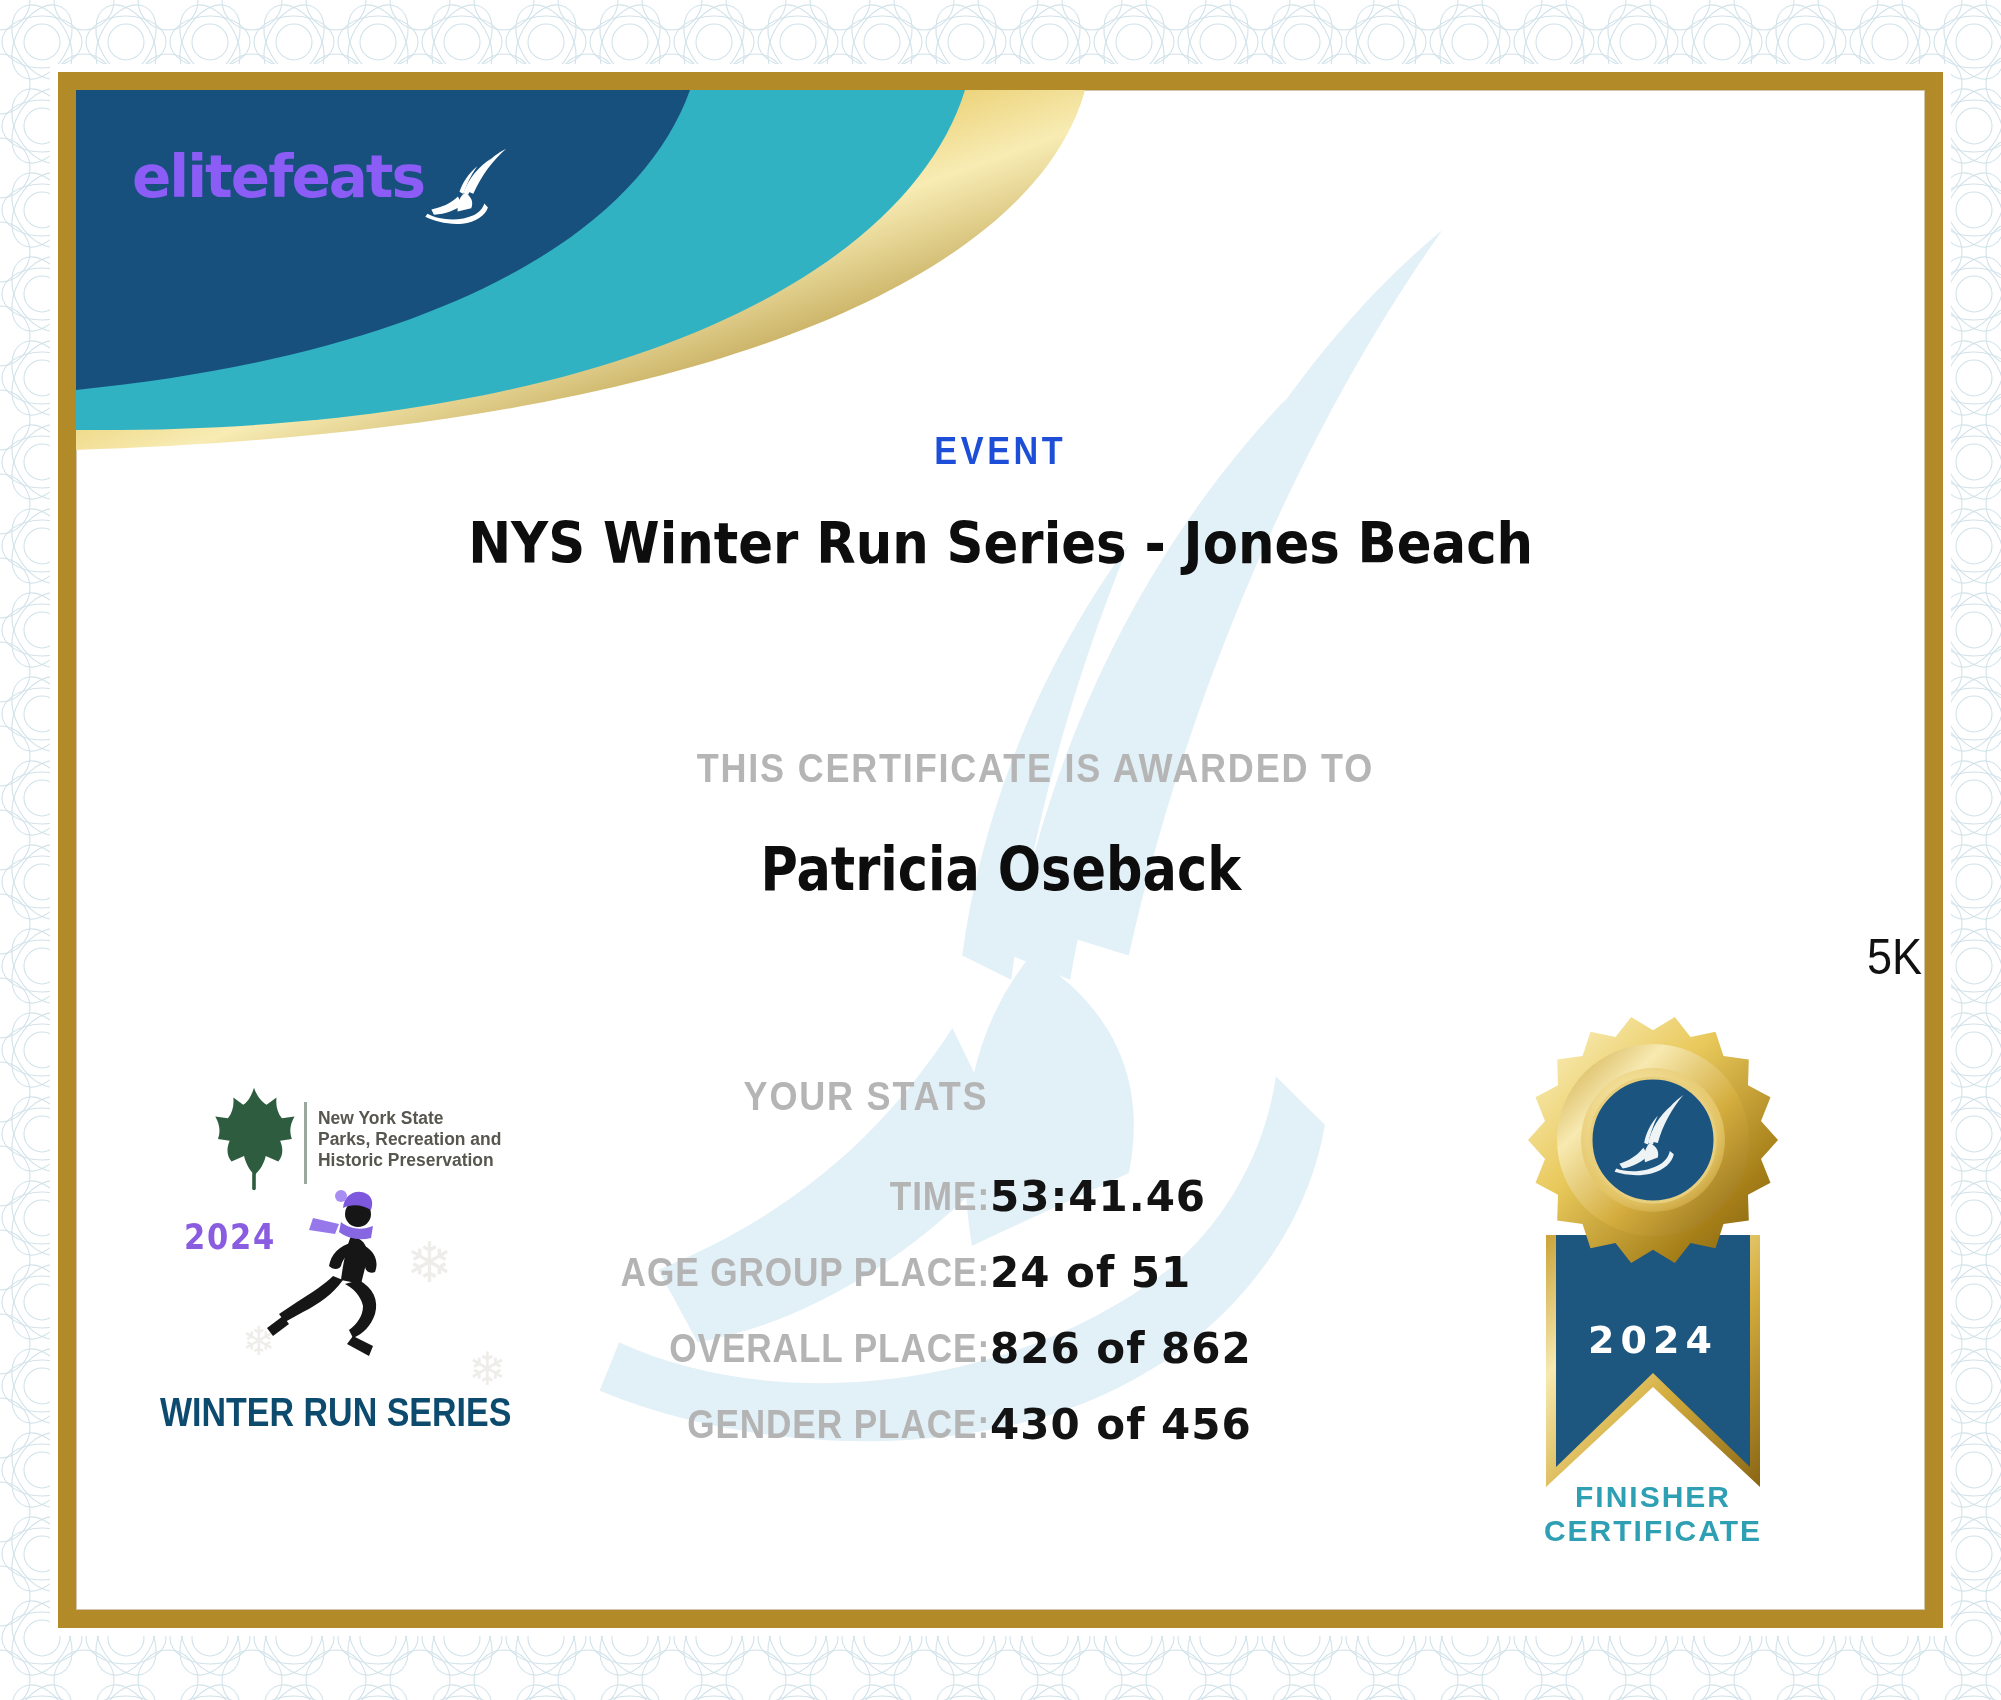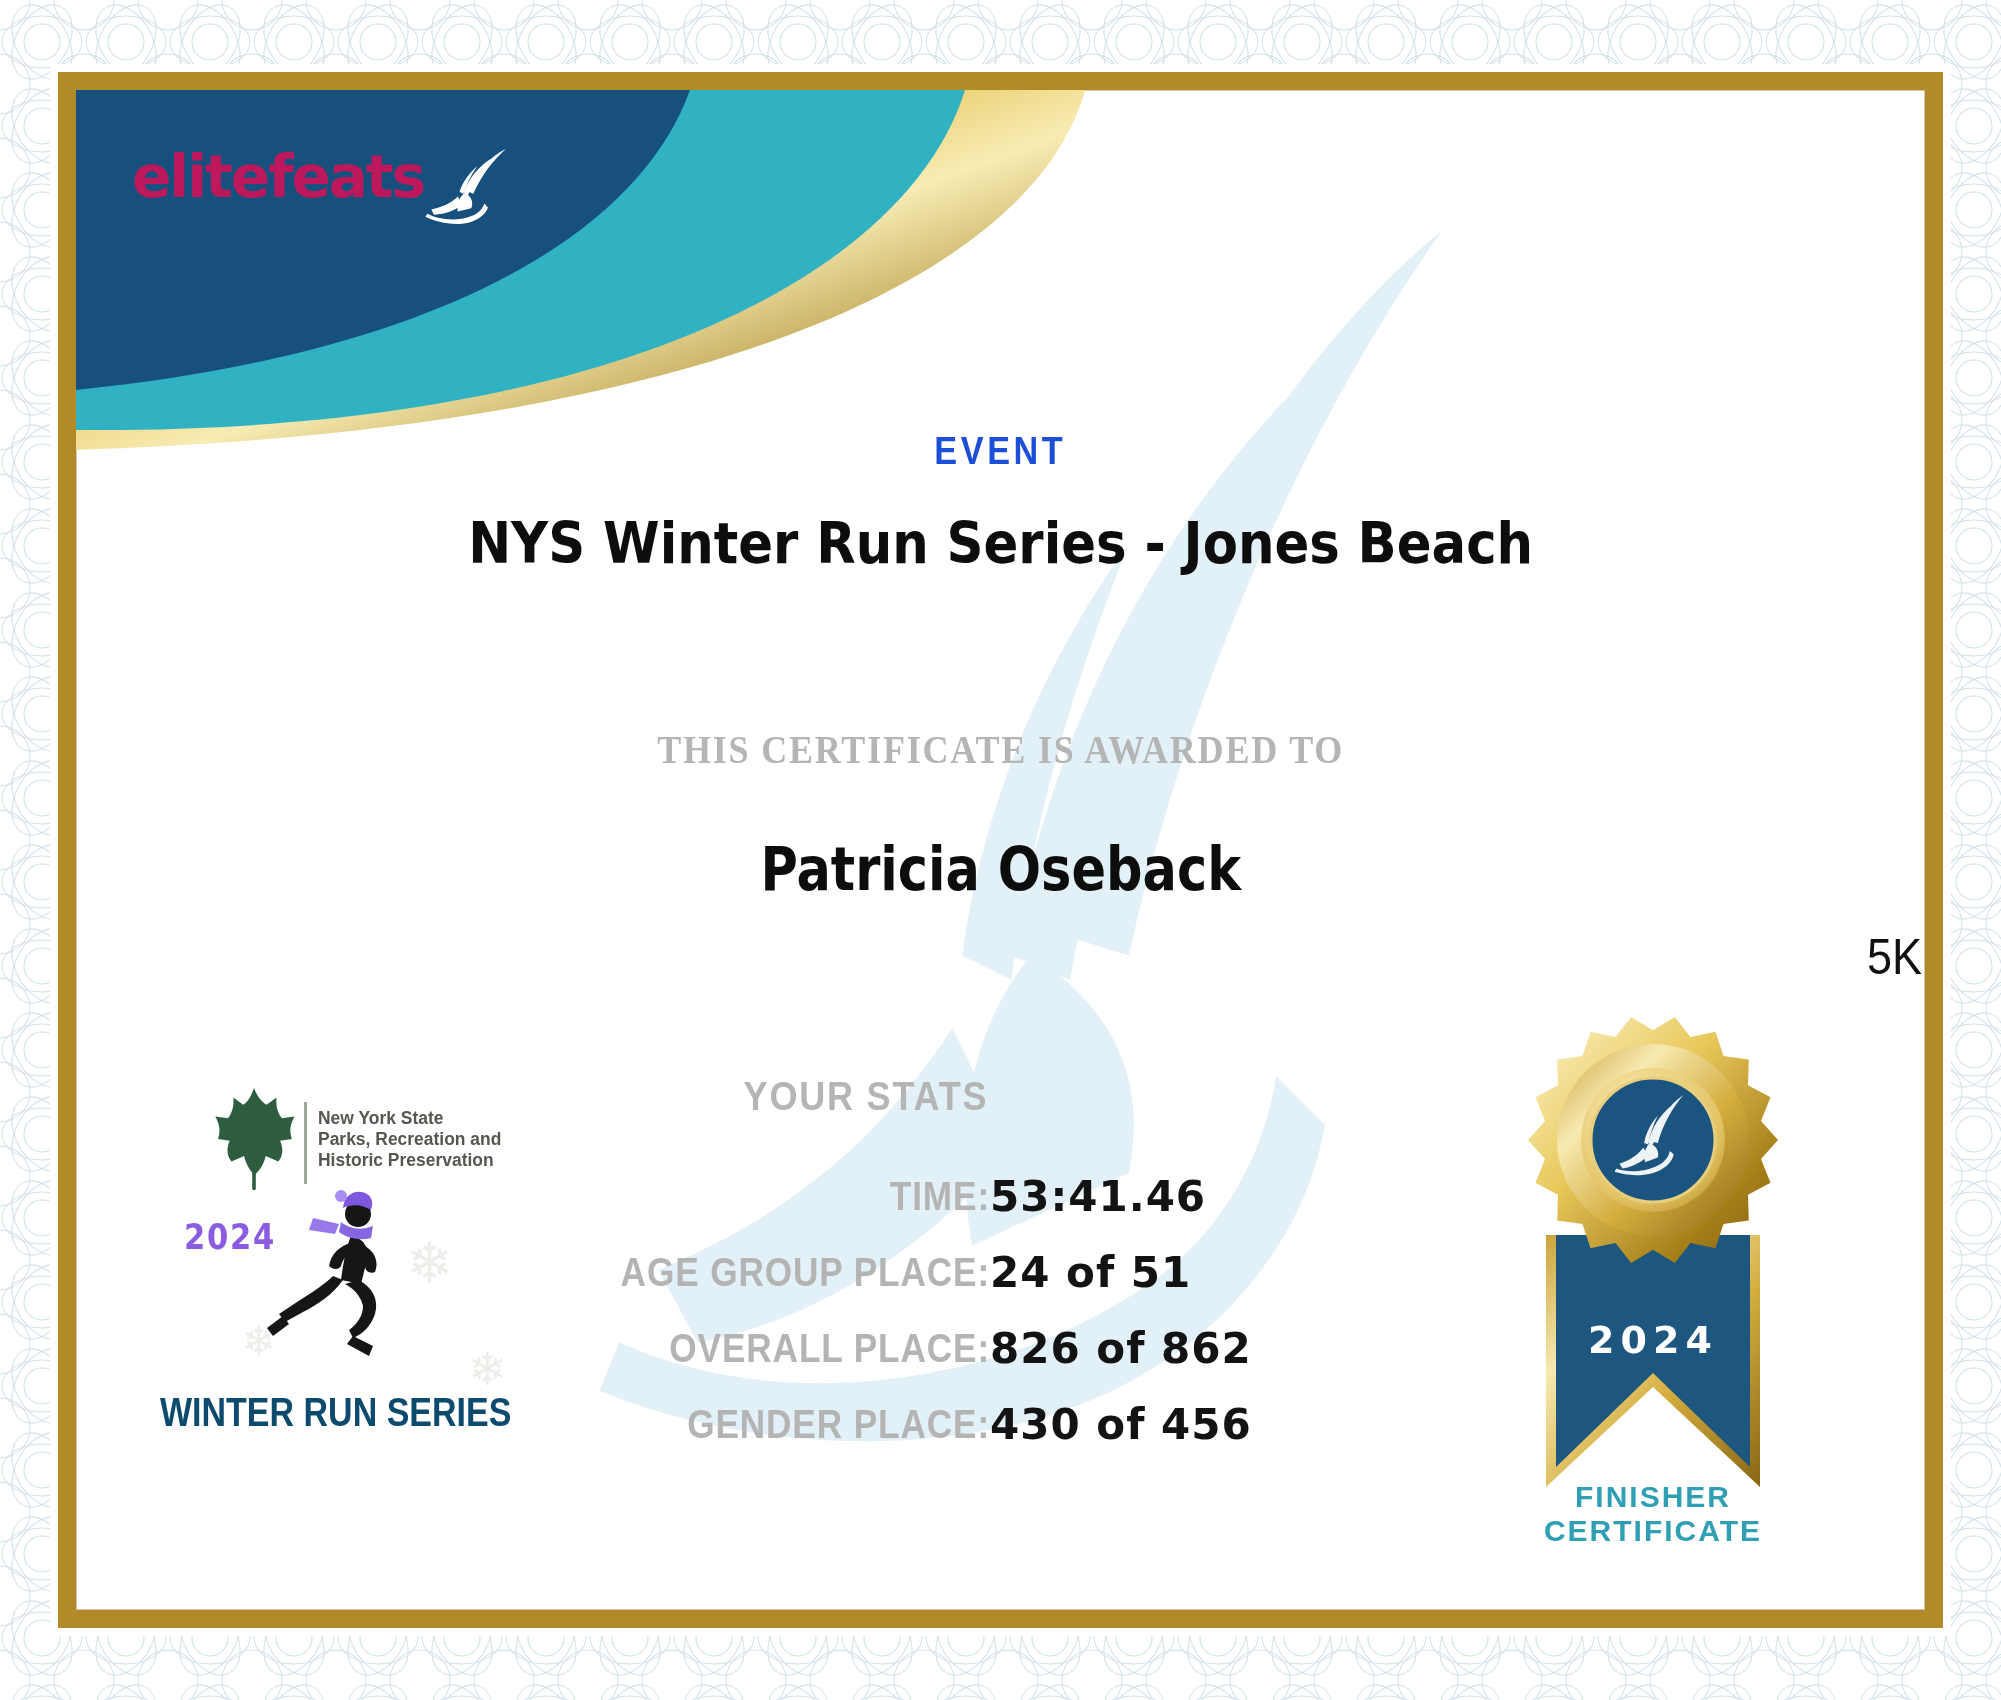--- a/index.html
+++ b/index.html
@@ -7,30 +7,30 @@
         font-family:"DejaVu Sans",sans-serif;}
   .guilloche{position:absolute;left:0;top:0;}
   .cert{position:absolute;left:58px;top:72px;width:1849px;height:1520px;
         background:#ffffff;border:18px solid #b28a28;
         box-shadow:0 0 0 8px #ffffff, inset 0 0 0 1px rgba(124,92,20,.35);}
   .cert > *{position:absolute;}
   .centered{left:0;width:1849px;text-align:center;}
   .cond{display:inline-block;transform:scaleX(.9);transform-origin:center;}
   
   .header-art{left:0;top:0;}
-  .brand{left:56px;top:58px;color:#be185d;font-size:58px;font-weight:bold;
+  .brand{left:56px;top:58px;color:#8b5cf6;font-size:58px;font-weight:bold;
          letter-spacing:-2px;line-height:1;}
   .brand-foot{left:352px;top:40px;transform:rotate(8deg);color:#ffffff;}
   
   .event-label{top:340px;color:#1d4ed8;font-family:"Liberation Sans",sans-serif;
                font-weight:bold;font-size:38px;letter-spacing:4px;}
   .event-title{top:420px;color:#0d0d0d;font-size:57px;font-weight:bold;}
   .event-title .squeeze{display:inline-block;transform:scaleX(.9);transform-origin:center;white-space:nowrap;}
-  .awarded-label{top:636px;color:#b5b5b5;font-family:Liberation Serif, serif;
-                 font-weight:bold;font-size:40px;letter-spacing:2px;}
+  .awarded-label{top:656px;color:#b5b5b5;font-family:Liberation Sans, sans-serif;
+                 font-weight:bold;font-size:40px;letter-spacing:2px;padding-left:35px;}
   .recipient{top:744px;color:#0d0d0d;font-size:60px;font-weight:bold;}
   .recipient .squeeze{display:inline-block;transform:scaleX(.85);transform-origin:center;white-space:nowrap;}
   .distance{top:838px;color:#111;font-family:"Liberation Sans",sans-serif;font-size:50px;text-align:right;}
   .stats-heading{left:0;width:1580px;text-align:center;top:984px;color:#b5b5b5;
                  font-family:"Liberation Sans",sans-serif;font-weight:bold;font-size:40px;letter-spacing:2px;}
   .stats{left:376px;top:1068px;width:1260px;}
   .stat-row{display:flex;align-items:center;height:76px;}
   .stat-label{width:538px;text-align:right;color:#b4b4b4;font-family:"Liberation Sans",sans-serif;
               font-weight:bold;font-size:40px;letter-spacing:1px;transform:scaleX(.88);transform-origin:right center;}
   .stat-value{color:#131313;font-size:42px;font-weight:bold;letter-spacing:1px;}

